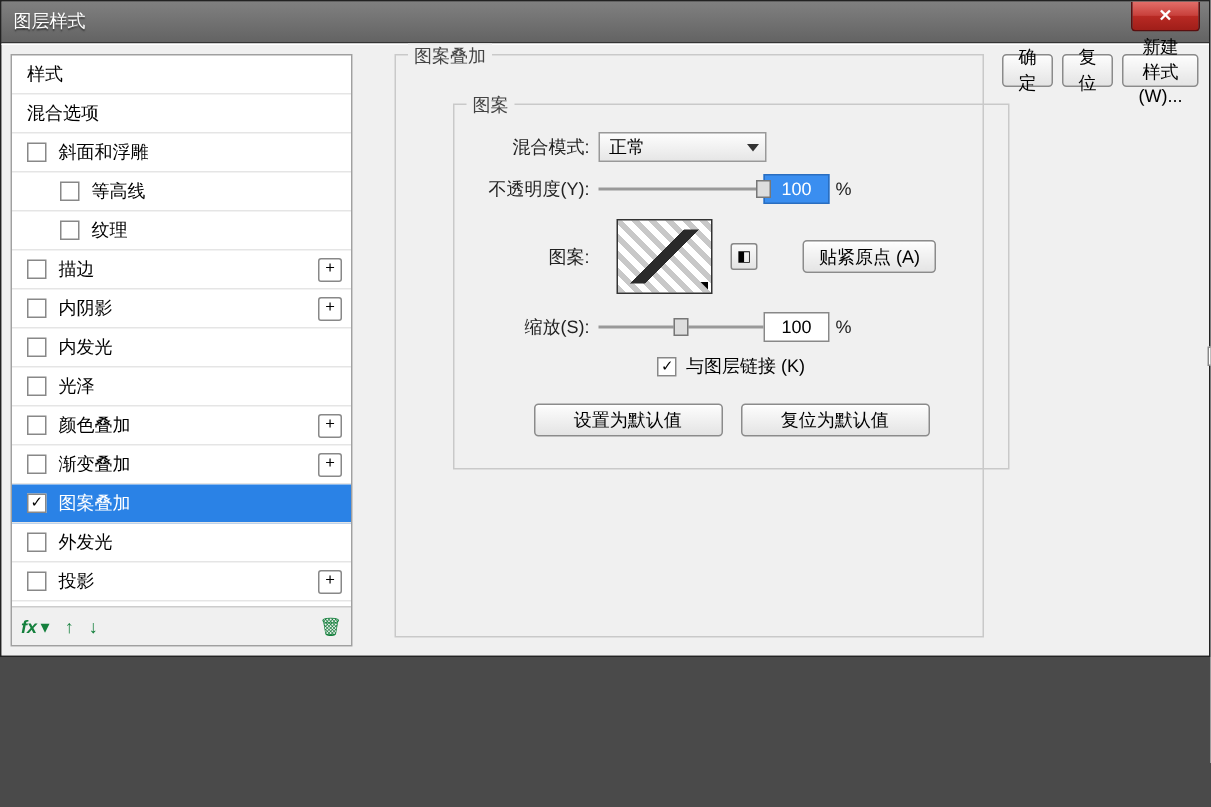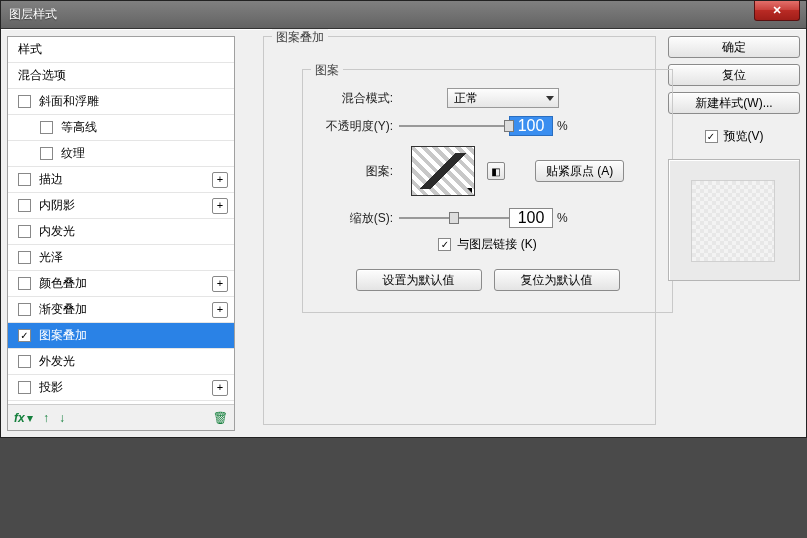--- a/index.html
+++ b/index.html
@@ -32,21 +32,21 @@
   .groupbox > .legend { position: absolute; top: -8px; left: 8px; background: #f0f0f0; padding: 0 4px; color: #444; font-size: 12px; }
   .gb-outer { left: 22px; top: 0px; right: 6px; bottom: 6px; }
   .gb-inner { left: 28px; top: 12px; right: 10px; height: 244px; }
   .row { display: flex; align-items: center; margin-bottom: 8px; }
   .lbl { width: 86px; text-align: right; padding-right: 6px; color: #222; }
   .select { width: 112px; height: 20px; border: 1px solid #999; background: linear-gradient(180deg,#fdfdfd,#e6e6e6); display: flex; align-items: center; justify-content: space-between; padding: 0 4px 0 6px; cursor: pointer; }
   .select .arrow { width: 0; height: 0; border-left: 4px solid transparent; border-right: 4px solid transparent; border-top: 5px solid #333; }
   .slider { position: relative; width: 110px; height: 18px; display: flex; align-items: center; }
   .slider .track { height: 2px; background: #999; width: 100%; position: relative; }
   .slider .thumb { position: absolute; top: 3px; width: 10px; height: 12px; background: #ddd; border: 1px solid #777; transform: translateX(-50%); }
-  .num-input { width: 44px; height: 20px; border: 1px solid #888; background: #fff; text-align: center; font-size: 16px; padding: 2px; }
+  .num-input { width: 44px; height: 20px; border: 1px solid #888; background: #fff; text-align: center; font-size: 12px; padding: 2px; }
   .num-input.hl { background: #3a8ef0; color: #fff; border-color: #2a6ec0; }
   .pct { margin-left: 4px; color: #222; }
 
   .pattern-row { display: flex; align-items: center; gap: 12px; margin-top: 10px; margin-bottom: 12px; }
   .pattern-swatch { width: 64px; height: 50px; border: 1px solid #333; background:
     repeating-linear-gradient(45deg, #c8c8c8 0 4px, #fff 4px 8px),
     linear-gradient(180deg,#fff,#fff);
     position: relative; display: flex; align-items: center; justify-content: center;
   }
   .pattern-swatch::after { content: ""; position: absolute; right: 2px; bottom: 2px; width: 0; height: 0; border-left: 5px solid transparent; border-top: 5px solid #000; }
@@ -55,21 +55,21 @@
   }
   .mini-btn { width: 18px; height: 18px; border: 1px solid #888; background: linear-gradient(180deg,#fafafa,#e4e4e4); display: flex; align-items: center; justify-content: center; font-size: 10px; cursor: pointer; border-radius: 2px; }
   .btn { height: 22px; padding: 0 10px; border: 1px solid #8b8b8b; background: linear-gradient(180deg,#fdfdfd,#e4e4e4); border-radius: 3px; cursor: pointer; display: inline-flex; align-items: center; justify-content: center; box-shadow: inset 0 1px 0 #fff; }
   .btn.wide { width: 126px; }
   .chk { width: 13px; height: 13px; border: 1px solid #888; background: #fff; display: inline-flex; align-items: center; justify-content: center; margin-right: 6px; }
   .chk.checked::after { content: "✓"; font-size: 10px; color: #000; line-height: 1; }
   .link-row { display: flex; align-items: center; justify-content: center; margin-top: 4px; }
 
   .defaults-row { display: flex; gap: 12px; justify-content: center; margin-top: 16px; }
 
-  .rightcol { width: 132px; display: flex; flex-direction: column; gap: 6px; padding-top: 0; }
+  .rightcol { width: 132px; display: flex; gap: 6px; padding-top: 0; }
   .rightcol .btn { width: 100%; }
   .preview-check { display: flex; align-items: center; justify-content: center; margin-top: 8px; }
   .preview-box { margin-top: 8px; height: 122px; border: 1px solid #b5b5b5; background: #eaeaea; position: relative; box-shadow: inset 1px 1px 0 #fff; }
   .preview-inner { position: absolute; left: 22px; top: 20px; width: 84px; height: 82px; border: 1px solid #d0d0d0;
     background-image:
       linear-gradient(45deg,#f3f3f3 25%,transparent 25%),
       linear-gradient(-45deg,#f3f3f3 25%,transparent 25%),
       linear-gradient(45deg,transparent 75%,#f3f3f3 75%),
       linear-gradient(-45deg,transparent 75%,#f3f3f3 75%);
     background-size: 8px 8px;
@@ -167,21 +167,21 @@
         </div>
       </div>
 
       <div class="center">
         <div class="groupbox gb-outer">
           <div class="legend">图案叠加</div>
 
           <div class="groupbox gb-inner" style="position:relative; margin-top:6px;">
             <div class="legend">图案</div>
 
-            <div class="row" style="margin-top:4px;gap:48px;">
+            <div class="row" style="margin-top:4px;">
               <div class="lbl">混合模式:</div>
               <div class="select">
                 <span>正常</span>
                 <span class="arrow"></span>
               </div>
             </div>
 
             <div class="row">
               <div class="lbl">不透明度(Y):</div>
               <div class="slider">

